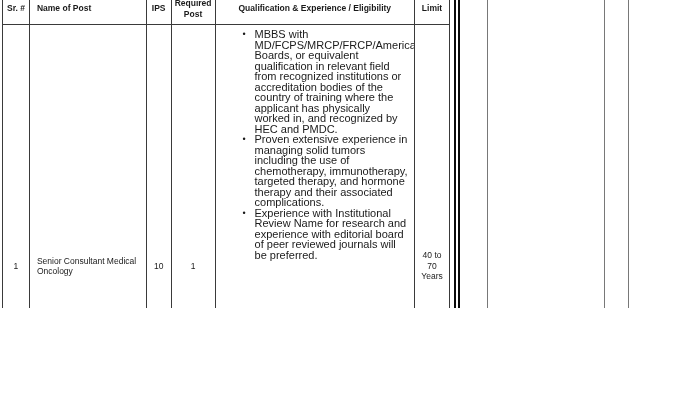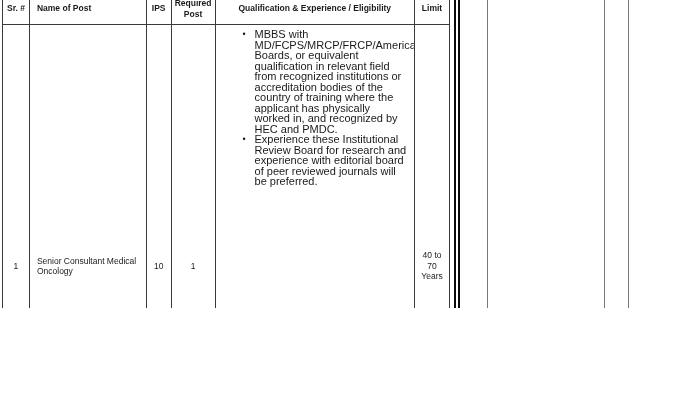--- a/index.html
+++ b/index.html
@@ -77,21 +77,22 @@
     </div>
 
     <div class="trow drow">
       <div class="cell c0">1</div>
       <div class="cell c1 left">Senior Consultant Medical Oncology</div>
       <div class="cell c2">10</div>
       <div class="cell c3">1</div>
       <div class="cell c4 topalign">
         <ul class="bullets">
           <li>MBBS with MD/FCPS/MRCP/FRCP/American Boards, or equivalent qualification in relevant field from recognized institutions or accreditation bodies of the country of training where the applicant has physically worked in, and recognized by HEC and PMDC.</li>
-          <li>Experience these Institutional Review Board for research and experience with editorial board of peer reviewed journals will be preferred.</li>
+          <li>Proven extensive experience in managing solid tumors including the use of chemotherapy, immunotherapy, targeted therapy, and hormone therapy and their associated complications.</li>
+          <li>Experience with Institutional Review Name for research and experience with editorial board of peer reviewed journals will be preferred.</li>
         </ul>
       </div>
       <div class="cell c5 limit-cell">40 to 70 Years</div>
     </div>
 
   </div>
 
   <div class="dline" style="left:454px;"></div>
   <div class="dline" style="left:458px;"></div>
 

